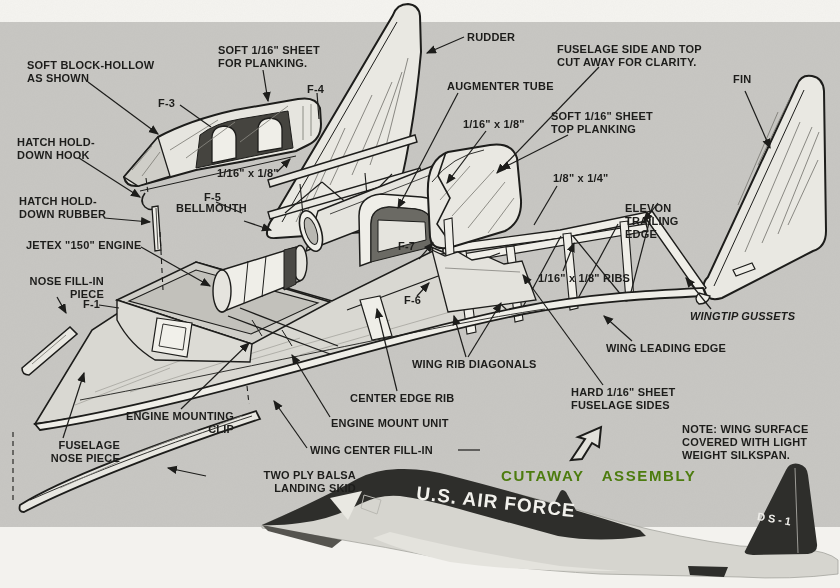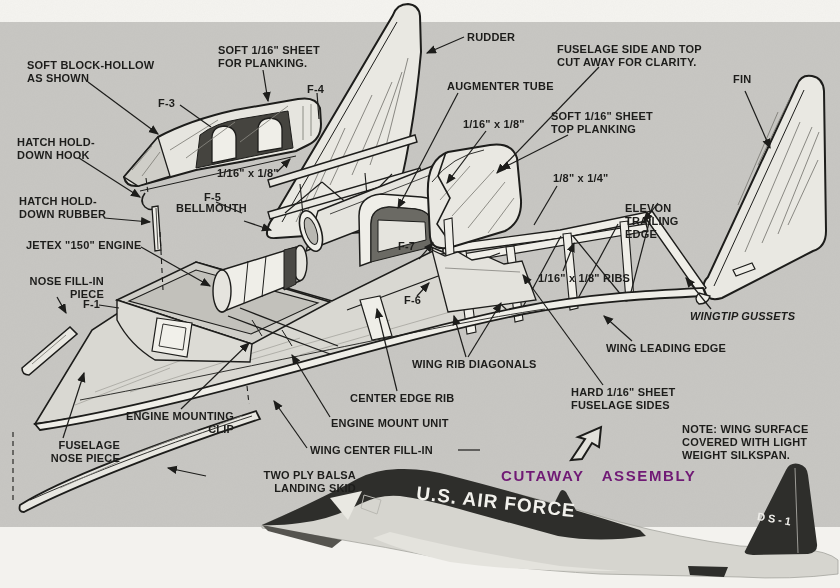--- a/index.html
+++ b/index.html
@@ -3,21 +3,21 @@
 <meta charset="utf-8">
 <style>
   html,body{margin:0;padding:0;background:#888;}
   .stage{position:relative;width:840px;height:588px;overflow:hidden;
          background:#f5f4f0;font-family:"Liberation Sans",sans-serif;}
   .stage svg{position:absolute;left:0;top:0;}
   .callout{position:absolute;font:bold 11px/1.2 "Liberation Sans",sans-serif;
            color:#1d1d1b;letter-spacing:.2px;white-space:pre;}
   .callout.center{text-align:right;}
   .diagram-title{position:absolute;left:501px;top:468px;
-           font:bold 15px/1 "Liberation Sans",sans-serif;color:#701a75;
+           font:bold 15px/1 "Liberation Sans",sans-serif;color:#4d7c0f;
            letter-spacing:1.6px;word-spacing:12px;white-space:nowrap;}
   .usaf{position:absolute;left:416px;top:494px;width:190px;
         font:bold 19px/1 "Liberation Sans",sans-serif;color:#f2f1ec;
         letter-spacing:1px;transform:rotate(6.5deg);white-space:nowrap;}
   .ds1{position:absolute;left:757px;top:514px;
        font:bold 11px/1 "Liberation Sans",sans-serif;color:#efeeea;
        letter-spacing:3px;transform:rotate(9deg);white-space:nowrap;}
 </style>
 </head>
 <body>

